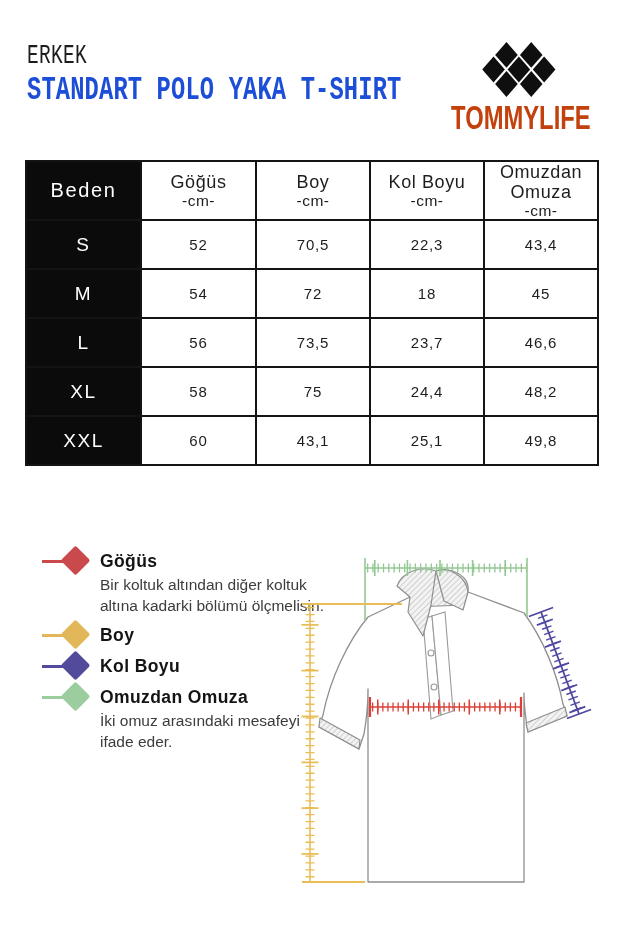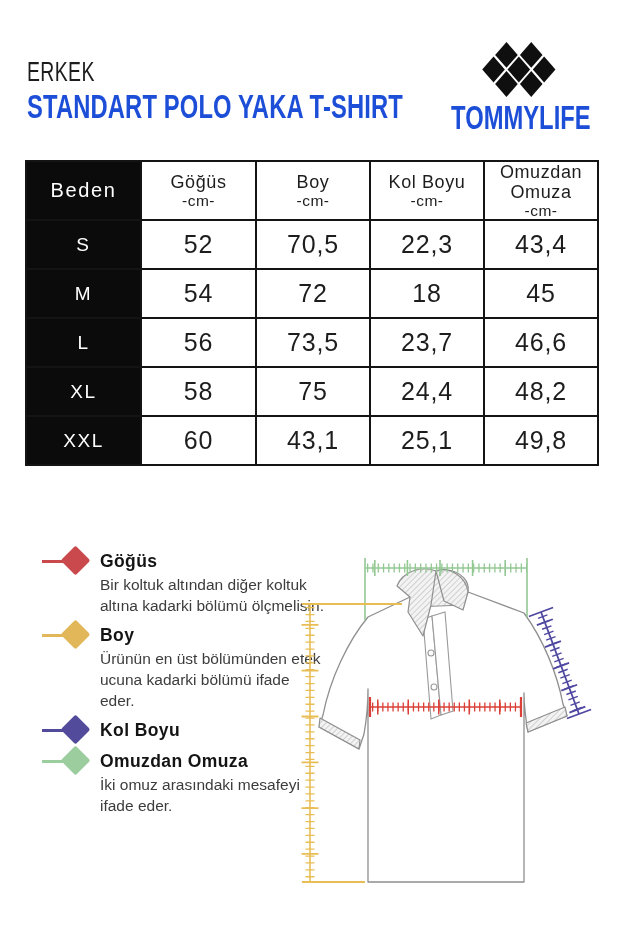--- a/index.html
+++ b/index.html
@@ -2,38 +2,38 @@
 <html style="--dg-chest: #DB4038; --dg-length: #E9BD55; --dg-sleeve: #4F48A0; --dg-shoulder: #93C893;"><head>
 <meta charset="utf-8">
 <style>
   html,body{margin:0;padding:0;background:#fff;}
   .page{position:relative;width:620px;height:930px;background:#fff;overflow:hidden;
         font-family:"Liberation Sans",sans-serif;color:#111;}
   .cond{display:inline-block;transform:scaleX(.72);transform-origin:0 50%;white-space:nowrap;}
   .cond-c{display:inline-block;transform:scaleX(.72);transform-origin:50% 50%;white-space:nowrap;}
 
   
-  .titles{position:absolute;left:27px;top:58px;}
+  .titles{position:absolute;left:27px;top:42px;font-family:Liberation Mono, monospace;}
   .cat{font-size:27px;font-weight:400;letter-spacing:.5px;color:#1c1c1c;line-height:1.05;}
   .main-title{font-size:33px;font-weight:800;letter-spacing:.2px;color:#1d4ed8;line-height:1.1;margin-top:3px;}
   .brand{position:absolute;top:42px;right:16px;width:180px;text-align:center;}
   .brand svg{display:block;margin:0 auto;}
-  .brand-name{font-size:33px;font-weight:800;color:#1d4ed8;margin-top:1px;}
+  .brand-name{font-size:33px;font-weight:800;color:#c2410c;margin-top:1px;}
 
   
   table.size{position:absolute;left:25px;top:160px;width:572px;border-collapse:collapse;table-layout:fixed;}
   table.size td,table.size th{border:2px solid #141414;text-align:center;vertical-align:middle;padding:0 2px;}
   th.dark,td.dark{background:#0b0b0b;color:#fff;border-color:#0b0b0b;font-weight:400;}
   tr.hdr{height:52px;padding-left:16px;}
   tr.row{height:49px;}
   .col-label{font-size:18px;font-weight:500;letter-spacing:.6px;line-height:1.12;color:#1d1d1d;}
   .col-unit{font-size:15.5px;font-weight:400;letter-spacing:.5px;color:#1d1d1d;line-height:1.1;}
   .corner{font-size:20px;letter-spacing:1.6px;}
   .size-cell{font-size:19px;letter-spacing:1.6px;}
-  .val{font-size:25px;letter-spacing:.8px;color:#1d1d1d;}
+  .val{font-size:15px;letter-spacing:.8px;color:#1d1d1d;}
 
   
   .howto-heading{position:absolute;top:492px;left:0;width:620px;text-align:center;
                  font-size:38px;font-weight:500;color:#151515;}
 
   
   .legend{position:absolute;left:36px;top:549px;width:288px;}
   .legend-item{display:flex;align-items:flex-start;margin-bottom:7px;}
   .legend-marker{position:relative;width:60px;height:24px;flex:0 0 60px;margin-top:0;}
   .marker-line{position:absolute;left:6px;top:11px;width:34px;height:3px;background:#999;}
@@ -157,21 +157,20 @@
         <div class="legend-desc">Bir koltuk altından diğer koltuk altına kadarki bölümü ölçmelisin.</div>
       </div>
     </div>
     <div class="legend-item">
       <div class="legend-marker">
           <span class="marker-line" style="background: rgb(226, 183, 90);"></span>
           <span class="marker-diamond" style="background: rgb(226, 183, 90);"></span>
         </div>
       <div class="legend-text">
         <div class="legend-title">Boy</div>
-        <div class="legend-desc">Ürünün en üst bölümünden etek ucuna kadarki bölümü ifade eder.</div>
       </div>
     </div>
     <div class="legend-item">
       <div class="legend-marker">
           <span class="marker-line" style="background: rgb(82, 75, 155);"></span>
           <span class="marker-diamond" style="background: rgb(82, 75, 155);"></span>
         </div>
       <div class="legend-text">
         <div class="legend-title">Kol Boyu</div>
       </div>

